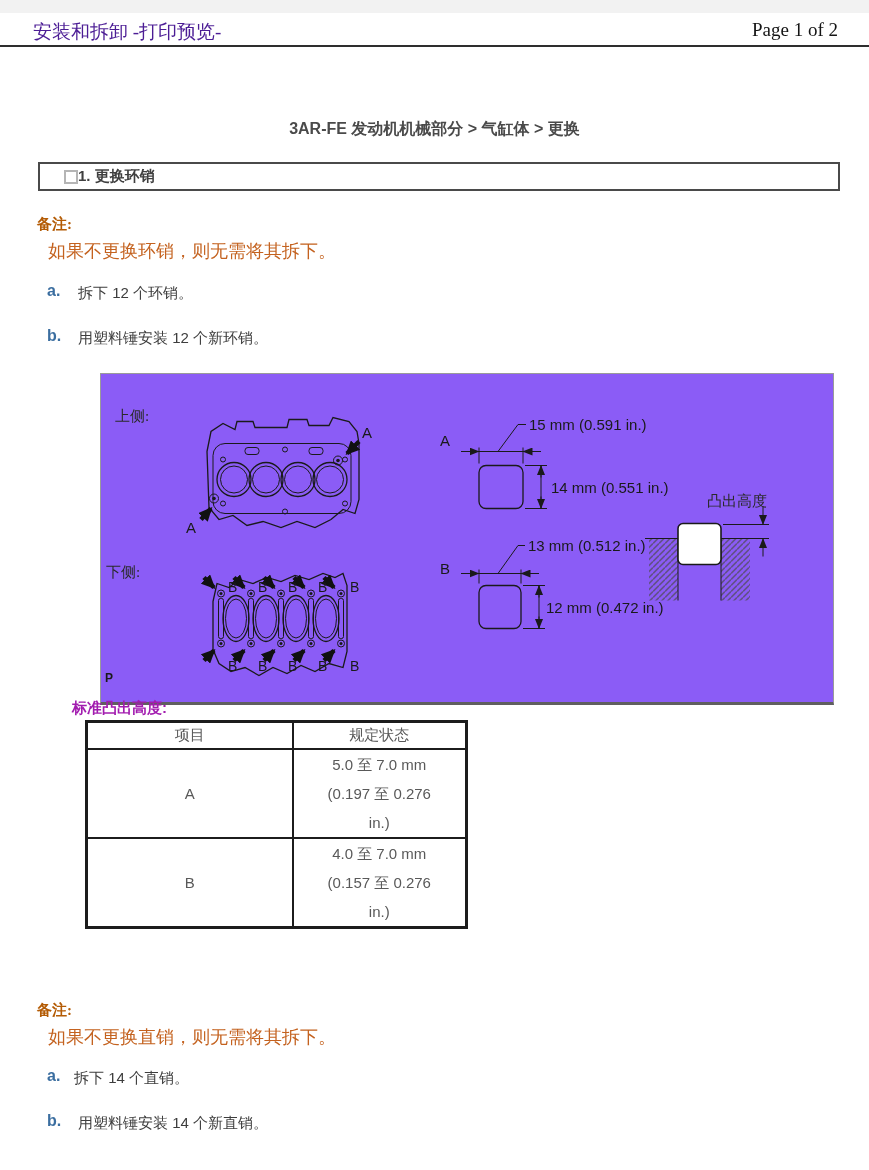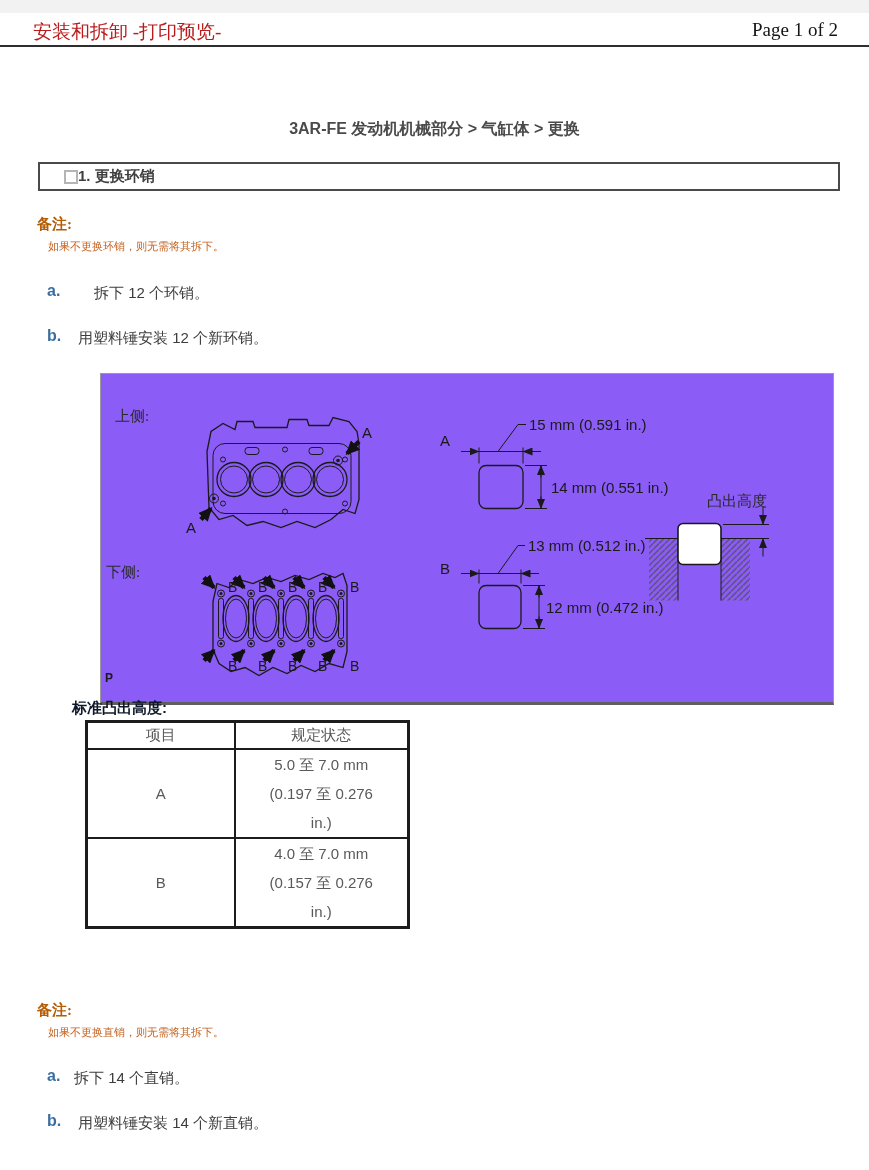--- a/index.html
+++ b/index.html
@@ -2,54 +2,54 @@
 <html><head>
 <meta charset="utf-8">
 <style>
   * { box-sizing: border-box; margin: 0; padding: 0; }
   html,body { background:#fff; }
   body { font-family:"Liberation Sans","DejaVu Sans",sans-serif; }
   .page { position:relative; width:869px; height:1170px; background:#fff; overflow:hidden; }
 
   .top-strip { position:absolute; left:0; top:0; width:869px; height:13px; background:#f2f2f2; }
 
-  .print-header-left { position:absolute; left:33px; top:19px; font-family:"Liberation Serif","DejaVu Serif",serif; font-size:19px; color:#b91c1c; }
+  .print-header-left { position:absolute; left:33px; top:19px; font-family:"Liberation Serif","DejaVu Serif",serif; font-size:19px; color:#4c1d95; }
   .print-header-right { position:absolute; right:31px; top:19px; font-family:"Liberation Serif","DejaVu Serif",serif; font-size:19px; color:#141414; }
   .header-rule { position:absolute; left:0; top:45px; width:869px; height:2px; background:#2e2e2e; }
 
   .doc-title { position:absolute; left:0; top:119px; width:869px; text-align:center; font-size:16px; font-weight:bold; color:#4a4a4a; }
 
   .step-heading-box { position:absolute; left:38px; width:802px; height:29px; border:2px solid #4a4a4a; background:#fff; display:flex; align-items:center; }
   .step-heading-box.first { top:162px; }
   .step-heading-box.second { top:943px; }
   .hd-checkbox { width:14px; height:14px; border:2px solid #b5b5b5; background:#fff; margin-left:24px; flex:0 0 auto; }
   .hd-label { margin-left:0; font-size:15px; font-weight:bold; color:#3f3f3f; }
 
   .note-label { position:absolute; left:37px; font-size:15px; font-weight:bold; color:#b45c06;font-family:Liberation Serif, serif; }
-  .note-text  { position:absolute; left:48px; font-size:11px; color:#c4621f; }
+  .note-text  { position:absolute; left:48px; font-size:18px; color:#c4621f; }
   .nl1 { top:215px; } .nt1 { top:239px; }
   .nl2 { top:1001px; } .nt2 { top:1025px; }
 
   .step-letter { position:absolute; font-size:16px; font-weight:bold; color:#3b6ea0; }
   .step-text   { position:absolute; font-size:15px; color:#3d3d3d; }
-  .sa1l { left:47px; top:282px; } .sa1t { left:94px; top:284px; }
+  .sa1l { left:47px; top:282px; } .sa1t { left:78px; top:284px; }
   .sb1l { left:47px; top:327px; } .sb1t { left:78px; top:329px; }
   .sa2l { left:47px; top:1067px; } .sa2t { left:74px; top:1069px; }
   .sb2l { left:47px; top:1112px; } .sb2t { left:78px; top:1114px; }
 
   .figure-box { position:absolute; left:100px; top:373px; width:734px; height:332px; background:#8b5cf6;
                 border:1px solid #9a9a9a; border-bottom:3px solid #5f5f5f; }
   .figure-box svg { display:block; width:100%; height:100%; }
 
-  .spec-title { position:absolute; left:72px; top:699px; font-size:15px; font-weight:bold; color:#0f172a; }
+  .spec-title { position:absolute; left:72px; top:699px; font-size:15px; font-weight:bold; color:#a21caf; }
 
   .spec-table { position:absolute; left:85px; top:720px; border-collapse:collapse; border:3px solid #1c1c1c;
                 font-size:15px; color:#595959; }
   .spec-table th, .spec-table td { border:2px solid #1c1c1c; text-align:center; vertical-align:middle; background:#fff; }
-  .spec-table th { width:148px; height:27px; font-weight:normal; }
+  .spec-table th { width:206px; height:27px; font-weight:normal; }
   .spec-table th + th { width:174px; }
   .spec-table td { height:72px; line-height:29px; }
   .spec-cell-pre { white-space:pre-line; }
 
   
   .lineart { stroke:#1a1a1a; fill:none; stroke-width:1.3; }
   .thin { stroke:#1a1a1a; fill:none; stroke-width:1; }
   .fatline { stroke:#111; fill:none; stroke-width:4.5; }
   .svgtxt { font-family:"Liberation Sans","DejaVu Sans",sans-serif; font-size:15px; fill:#1a1a1a; }
   .svgtxt-sm { font-family:"Liberation Sans","DejaVu Sans",sans-serif; font-size:14px; fill:#1a1a1a; }

